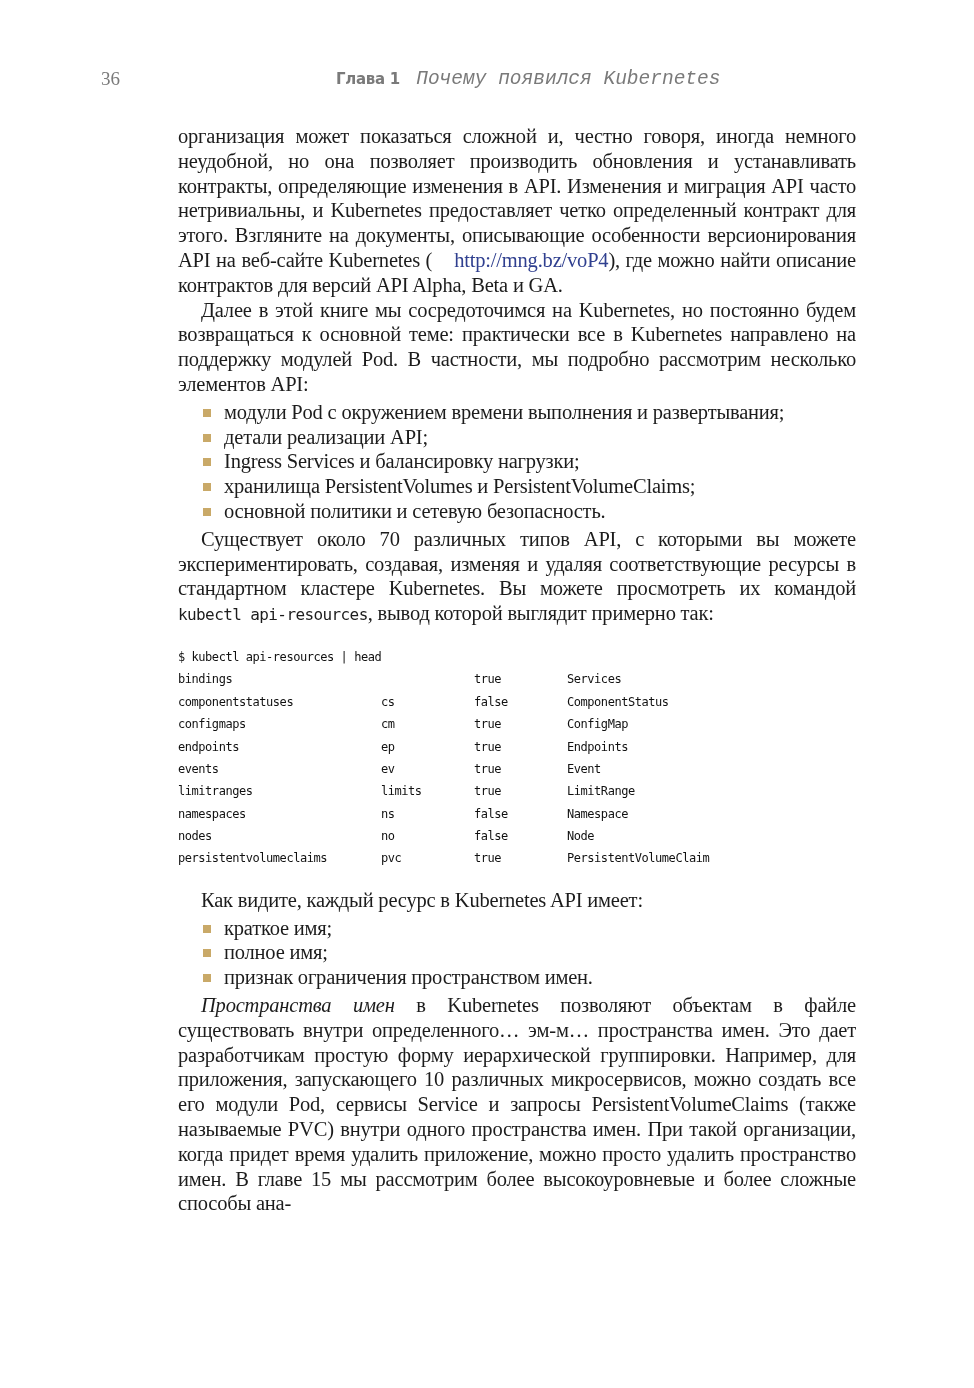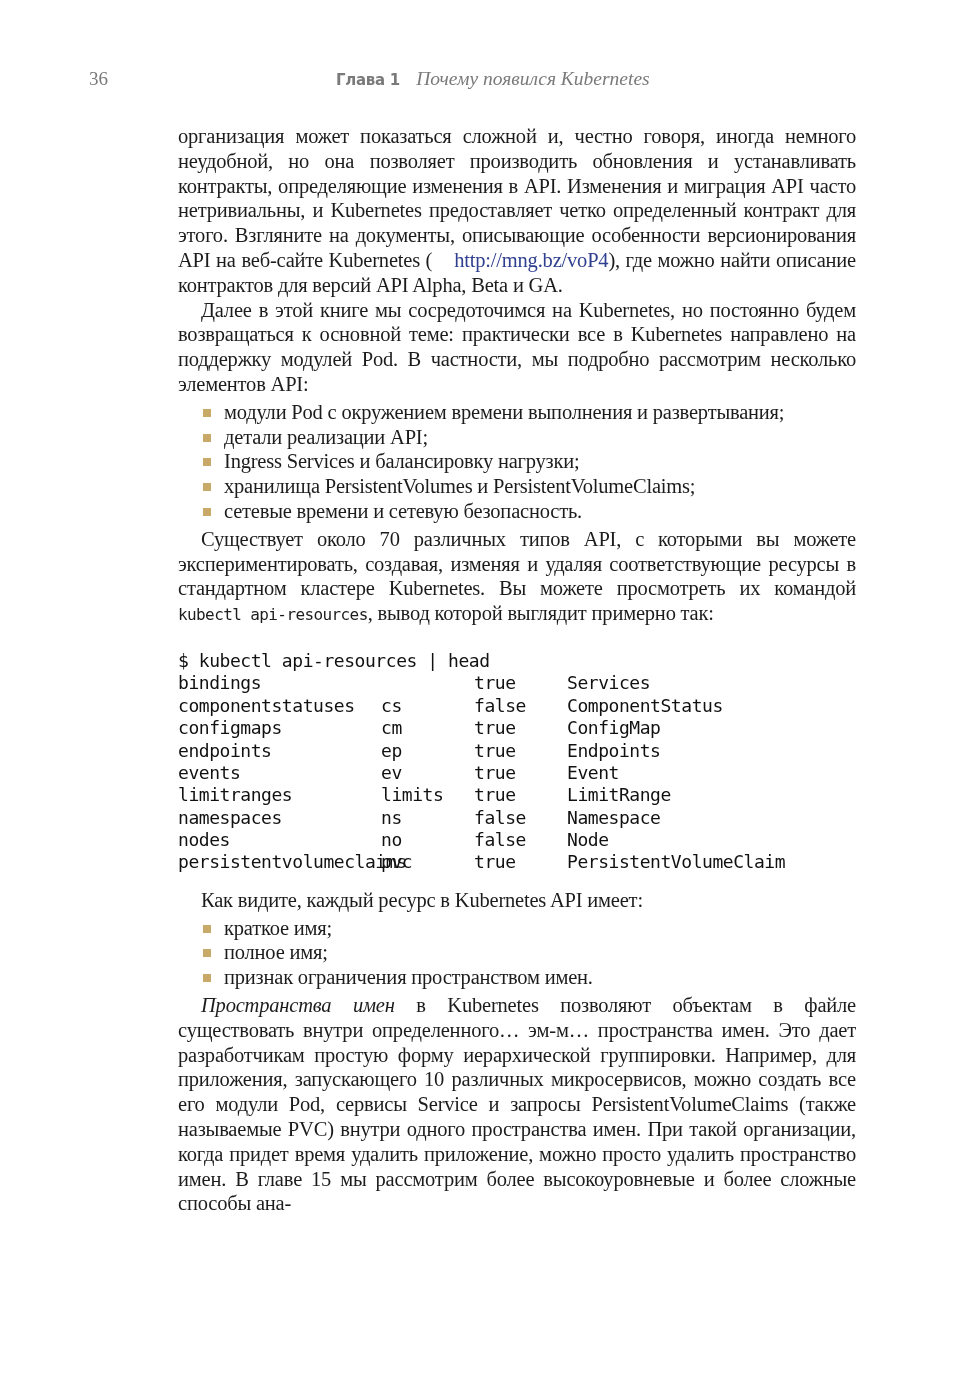--- a/index.html
+++ b/index.html
@@ -1,23 +1,23 @@
 <!DOCTYPE html>
 <html><head>
 <meta charset="utf-8">
 <style>
   html, body { margin: 0; padding: 0; background: #ffffff; }
   body { width: 974px; height: 1388px; position: relative; overflow: hidden;
          font-family: "Liberation Serif", "DejaVu Serif", serif; color: #1c1c1c; }
   .running-head { position: absolute; top: 68px; left: 0; width: 974px; height: 28px; }
-  .page-num { position: absolute; left: 89px; top: 0; font-size: 19px; color: #7a7a7a;
+  .page-num { position: absolute; left: 101px; top: 0; font-size: 19px; color: #7a7a7a;
               font-family: "Liberation Serif", serif; }
   .chapter { position: absolute; left: 336px; top: 0; font-size: 17.5px; color: #7a7a7a; white-space: nowrap; }
   .chapter .label { font-family: "DejaVu Sans", sans-serif; font-weight: bold; font-size: 15px; letter-spacing: -0.3px; }
-  .chapter .title { font-style: italic; font-family: Liberation Serif, serif; font-size: 19.5px; margin-left: 12px; }
+  .chapter .title { font-style: italic; font-family: Liberation Mono, monospace; font-size: 19.5px; margin-left: 12px; }
   .content { position: absolute; left: 178px; top: 124px; width: 678px; }
   p { margin: 0; font-size: 20.5px; line-height: 24.8px; text-align: justify; letter-spacing: -0.2px; }
   p.indent { text-indent: 23px; }
   a.link { color: #2f3f8f; text-decoration: none; margin-left: 22px; }
   code.inline { font-family: "DejaVu Sans Mono", monospace; font-size: 16px; letter-spacing: -0.6px; }
   ul.bullets { list-style: none; margin: 3px 0 3px 0; padding: 0 0 0 25px; }
   ul.bullets li { position: relative; font-size: 20.5px; line-height: 24.8px; padding-left: 21px; letter-spacing: -0.2px; }
   ul.bullets li .bullet { position: absolute; left: 0; top: 9px; width: 8px; height: 8px; background: #c9a968; }
   .code-table { margin: 0; }
   .code-line { height: 22.4px; white-space: pre; display: flex; }
@@ -42,26 +42,26 @@
 
   <p><span>организация может показаться сложной и, честно говоря, иногда немного неудобной, но она позволяет производить обновления и устанавливать контракты, определяющие изменения в API. Изменения и миграция API часто нетривиальны, и Kubernetes предоставляет четко определенный контракт для этого. Взгляните на документы, описывающие особенности версионирования API на веб-сайте Kubernetes (</span><a class="link">http://mng.bz/voP4</a><span>), где можно найти описание контрактов для версий API Alpha, Beta и GA.</span></p>
 
   <p class="indent">Далее в этой книге мы сосредоточимся на Kubernetes, но постоянно будем возвращаться к основной теме: практически все в Kubernetes направлено на поддержку модулей Pod. В частности, мы подробно рассмотрим несколько элементов API:</p>
 
   <ul class="bullets">
     <li><span class="bullet"></span><span>модули Pod с окружением времени выполнения и развертывания;</span></li>
     <li><span class="bullet"></span><span>детали реализации API;</span></li>
     <li><span class="bullet"></span><span>Ingress Services и балансировку нагрузки;</span></li>
     <li><span class="bullet"></span><span>хранилища PersistentVolumes и PersistentVolumeClaims;</span></li>
-    <li><span class="bullet"></span><span>сетевые времени и сетевую безопасность.</span></li>
+    <li><span class="bullet"></span><span>основной политики и сетевую безопасность.</span></li>
   </ul>
 
   <p class="indent"><span>Существует около 70 различных типов API, с которыми вы можете экспериментировать, создавая, изменяя и удаляя соответствующие ресурсы в стандартном кластере Kubernetes. Вы можете просмотреть их командой </span><code class="inline">kubectl api-resources</code><span>, вывод которой выглядит примерно так:</span></p>
 
-  <div class="code-table" style="margin:22px 0 14px 0; font-family:'DejaVu Sans Mono', monospace; font-size:18px; letter-spacing:-0.45px; color:#111;">
+  <div class="code-table" style="margin:22px 0 14px 0; font-family:'DejaVu Sans Mono', monospace; font-size:12px; letter-spacing:-0.45px; color:#111;">
     <div class="code-line">$ kubectl api-resources | head</div>
     <div class="code-line"><span class="c1">bindings</span><span class="c2"></span><span class="c3">true</span><span class="c4">Services</span></div>
     <div class="code-line"><span class="c1">componentstatuses</span><span class="c2">cs</span><span class="c3">false</span><span class="c4">ComponentStatus</span></div>
     <div class="code-line"><span class="c1">configmaps</span><span class="c2">cm</span><span class="c3">true</span><span class="c4">ConfigMap</span></div>
     <div class="code-line"><span class="c1">endpoints</span><span class="c2">ep</span><span class="c3">true</span><span class="c4">Endpoints</span></div>
     <div class="code-line"><span class="c1">events</span><span class="c2">ev</span><span class="c3">true</span><span class="c4">Event</span></div>
     <div class="code-line"><span class="c1">limitranges</span><span class="c2">limits</span><span class="c3">true</span><span class="c4">LimitRange</span></div>
     <div class="code-line"><span class="c1">namespaces</span><span class="c2">ns</span><span class="c3">false</span><span class="c4">Namespace</span></div>
     <div class="code-line"><span class="c1">nodes</span><span class="c2">no</span><span class="c3">false</span><span class="c4">Node</span></div>
     <div class="code-line"><span class="c1">persistentvolumeclaims</span><span class="c2">pvc</span><span class="c3">true</span><span class="c4">PersistentVolumeClaim</span></div>

